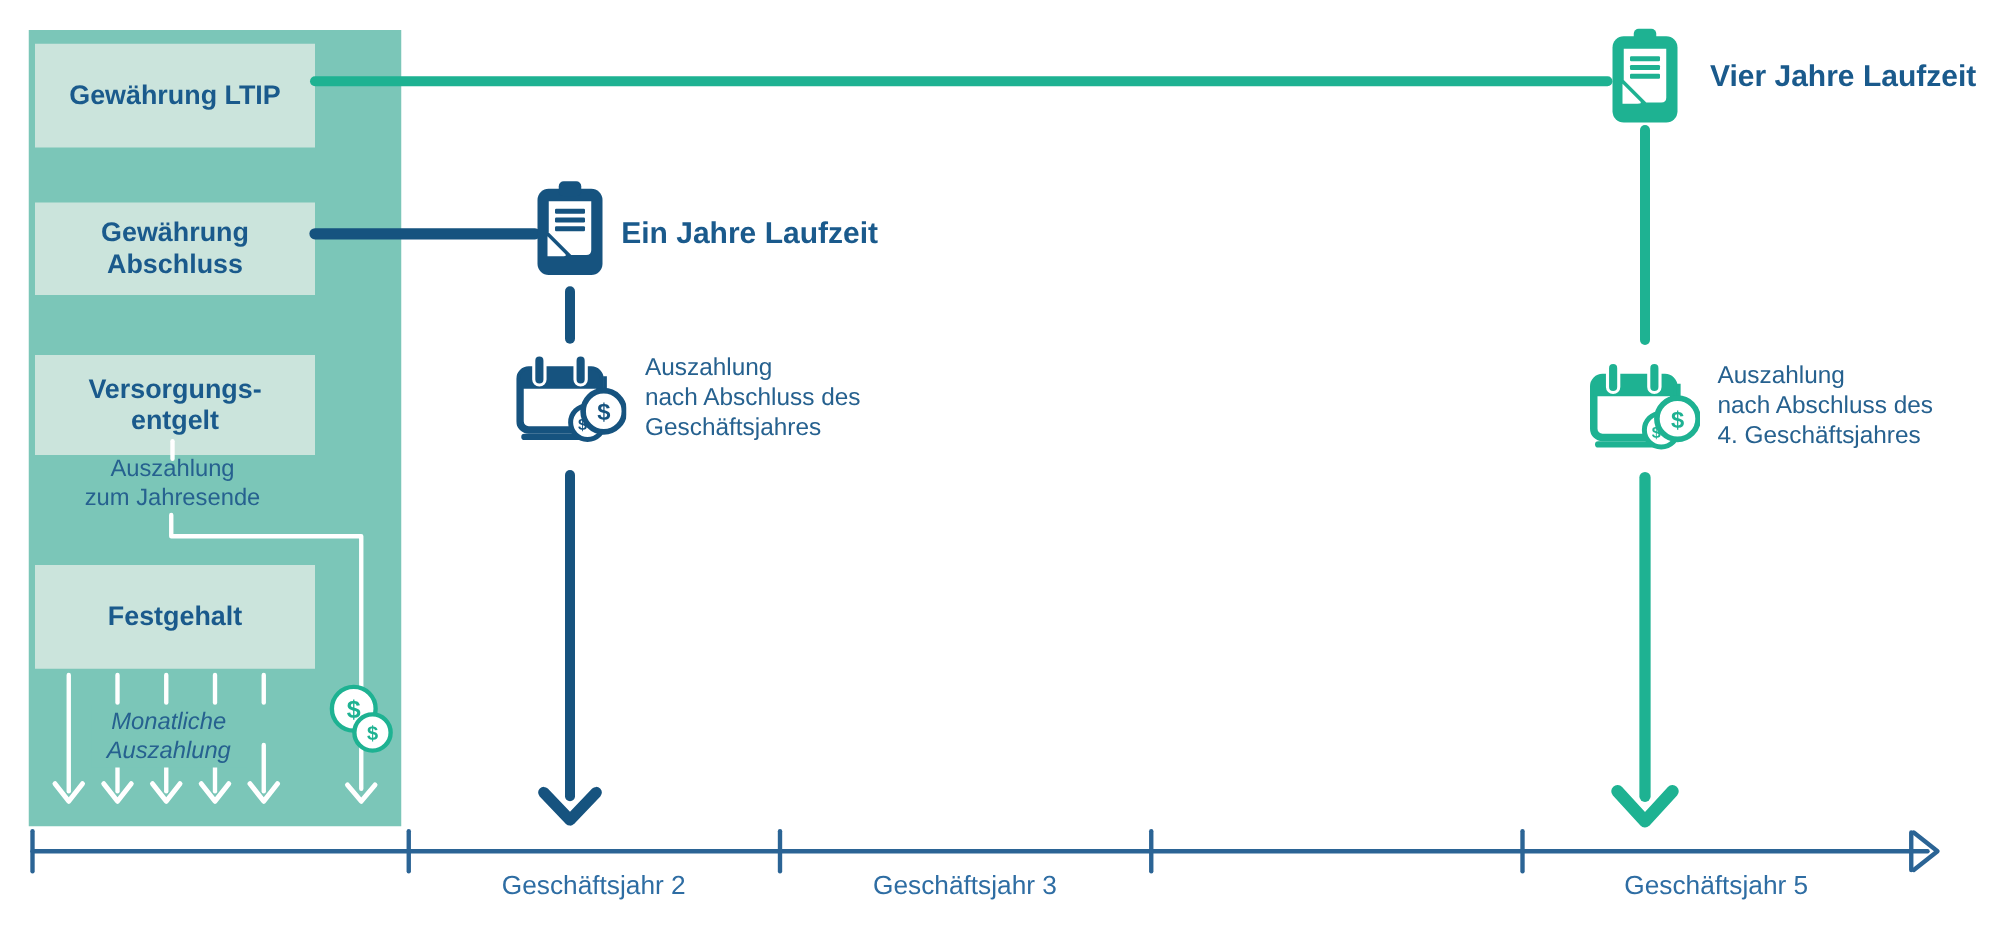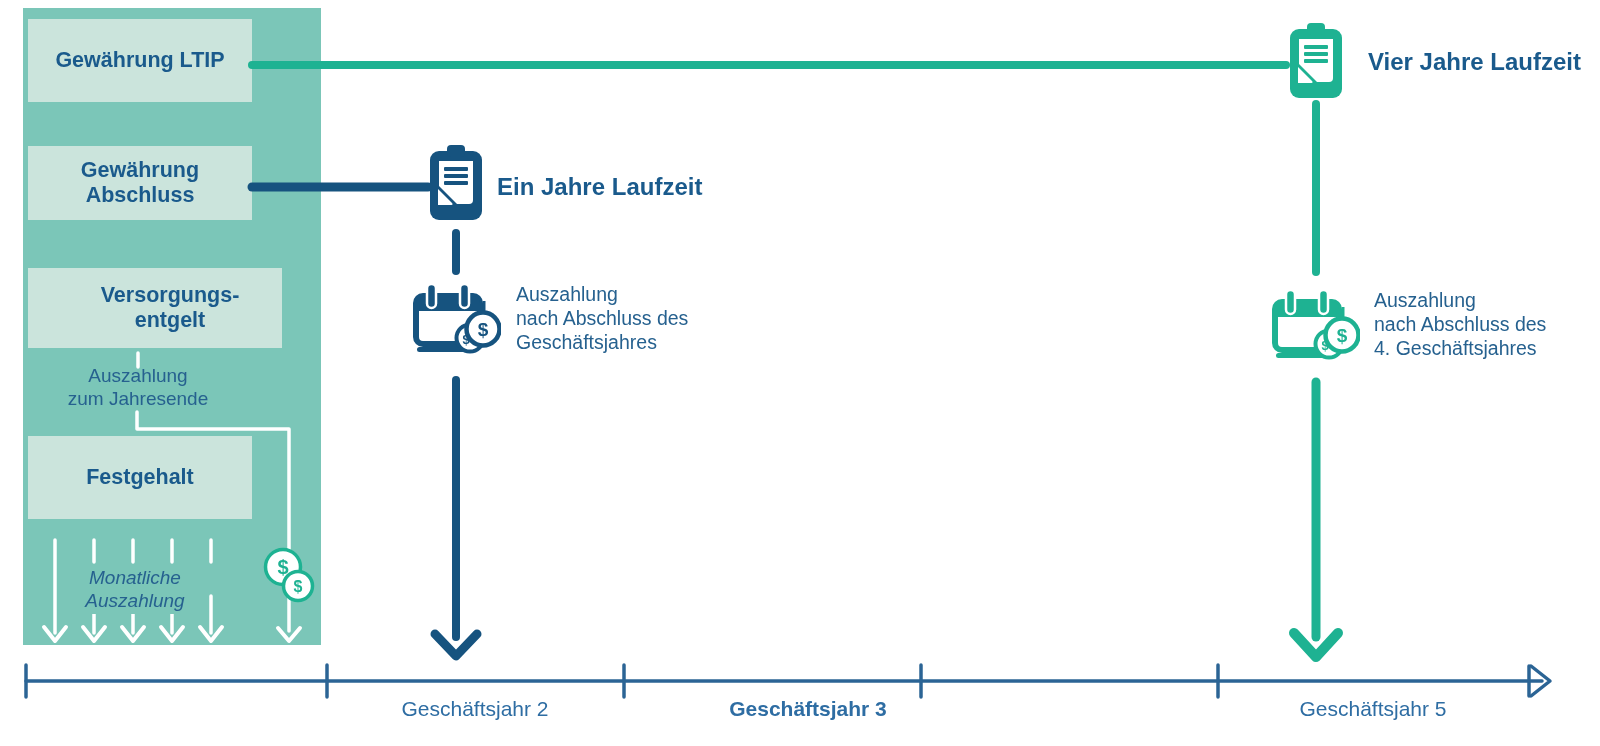--- a/index.html
+++ b/index.html
@@ -1,21 +1,21 @@
 <!DOCTYPE html>
 <html style="--teal: #1EB292; --panel-bg: #7BC6B8; --box-bg: #CBE4DC; --navy: #16537F; --heading-text: #1A5A8C; --note-text: #26618F; --axis: #2B6495; --axis-label: #2E6DA3; --white: #FFFFFF;"><head>
 <meta charset="utf-8">
 <style>
   html,body{margin:0;padding:0;background:#fff;}
   .stage{
     position:relative;width:1600px;height:746px;background:#fff;overflow:hidden;
     font-family:"Liberation Sans", sans-serif;
   }
   
-  .panel{position:absolute;left:23px;top:8px;width:298px;height:637px;background:var(--panel-bg,#7BC6B8);}
+  .panel{position:absolute;left:23px;top:24px;width:298px;height:637px;background:var(--panel-bg,#7BC6B8);}
   .box{
     position:absolute;left:5px;width:224px;background:var(--box-bg,#CBE4DC);
     display:flex;flex-direction:column;align-items:center;justify-content:center;
     text-align:center;font-weight:700;font-size:21.5px;line-height:1.16;
     color:var(--heading-text,#1A5A8C);
   }
   .note{
     position:absolute;font-size:19px;line-height:1.22;text-align:center;
     color:var(--note-text,#26618F);
   }
@@ -51,21 +51,21 @@
 <div class="stage">
 
   <div class="panel">
     <div class="box" style="top:11px;height:83px;">
       <div>Gewährung LTIP</div>
     </div>
     <div class="box" style="top:138px;height:74px;">
       <div>Gewährung</div>
       <div>Abschluss</div>
     </div>
-    <div class="box" style="top:260px;height:80px;padding-left:30px;">
+    <div class="box" style="top:260px;height:80px;">
       <div>Versorgungs-</div>
       <div>entgelt</div>
     </div>
     <div class="box" style="top:428px;height:83px;">
       <div>Festgehalt</div>
     </div>
   </div>
 
   <svg class="wires" width="1600" height="746" viewBox="0 0 1600 746">
 
@@ -198,16 +198,16 @@
   <div class="note" style="left:38px;top:364px;width:200px;">
     <div>Auszahlung</div>
     <div>zum Jahresende</div>
   </div>
   <div class="note on-panel" style="left:73px;top:564px;width:124px;padding:2px 0;font-style:italic;">
     <div>Monatliche</div>
     <div>Auszahlung</div>
   </div>
 
   <div class="axis-label" style="left:355px;">Geschäftsjahr 2</div>
-  <div class="axis-label" style="left:688px;font-weight:bold;">Geschäftsjahr 3</div>
+  <div class="axis-label" style="left:652px;">Geschäftsjahr 3</div>
   <div class="axis-label" style="left:1253px;">Geschäftsjahr 5</div>
 
 </div>
 
 </body></html>

